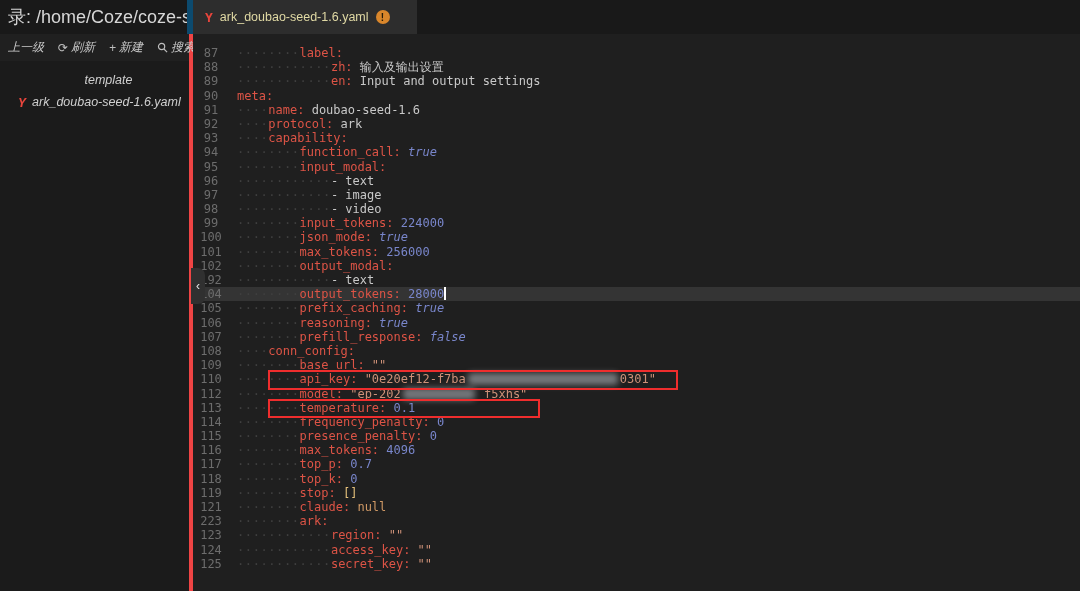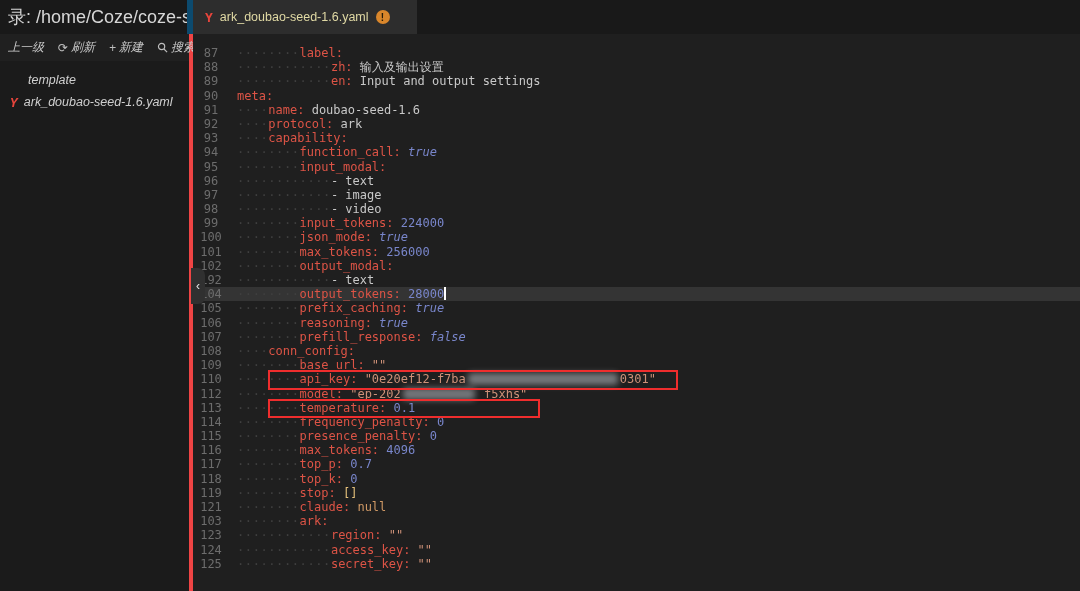--- a/index.html
+++ b/index.html
@@ -25,21 +25,21 @@
   
   .left-panel { position:absolute; left:0; top:34px; width:193px; height:557px;
                 background:#1b1b1b; border-right:4px solid #ef4444;font-style:italic; }
   .toolbar { height:27px; display:flex; align-items:center; gap:14px;
              padding:0 8px; background:#202020; font-size:12px; color:#c9c9c9; }
   .tool-item { display:flex; align-items:center; gap:3px; cursor:default; white-space:nowrap; }
   .tool-glyph { font-size:12px; color:#bdbdbd; }
   .mag-icon { width:11px; height:11px; }
   .tree { padding-top:8px; font-size:12.5px; }
   .tree-row { height:22px; display:flex; align-items:center; gap:6px; padding-left:10px;
-              color:#cfcfcf; white-space:nowrap; }
+              color:#cfcfcf; white-space:nowrap;justify-content:center; }
   .tree-row.folder { padding-left:28px; }
 
   
   .editor { position:absolute; left:193px; top:34px; width:887px; height:557px;
             background:#1f1f1f; overflow:hidden; font-family:"DejaVu Sans Mono",monospace;
             font-size:12px; }
   .code-lines { padding-top:12px; }
   .line { height:14.2px; line-height:14.2px; display:flex; white-space:pre; }
   .line.active { background:#343434; }
   .gutter { display:inline-block; width:36px; min-width:36px; text-align:center;
@@ -144,21 +144,21 @@
         <div class="line"><span class="gutter">110</span><span class="lc"><span class="tok-ws">········</span><span class="tok-key">api_key:</span><span class="tok-str"> "0e20ef12-f7ba</span><span class="redacted" style="width: 150px;"></span><span class="tok-str">0301"</span></span></div>
         <div class="line"><span class="gutter">112</span><span class="lc"><span class="tok-ws">········</span><span class="tok-key">model:</span><span class="tok-str"> "ep-202</span><span class="redacted" style="width: 72px;"></span><span class="tok-str"> f5xhs"</span></span></div>
         <div class="line"><span class="gutter">113</span><span class="lc"><span class="tok-ws">········</span><span class="tok-key">temperature:</span><span class="tok-num"> 0.1</span></span></div>
         <div class="line"><span class="gutter">114</span><span class="lc"><span class="tok-ws">········</span><span class="tok-key">frequency_penalty:</span><span class="tok-num"> 0</span></span></div>
         <div class="line"><span class="gutter">115</span><span class="lc"><span class="tok-ws">········</span><span class="tok-key">presence_penalty:</span><span class="tok-num"> 0</span></span></div>
         <div class="line"><span class="gutter">116</span><span class="lc"><span class="tok-ws">········</span><span class="tok-key">max_tokens:</span><span class="tok-num"> 4096</span></span></div>
         <div class="line"><span class="gutter">117</span><span class="lc"><span class="tok-ws">········</span><span class="tok-key">top_p:</span><span class="tok-num"> 0.7</span></span></div>
         <div class="line"><span class="gutter">118</span><span class="lc"><span class="tok-ws">········</span><span class="tok-key">top_k:</span><span class="tok-num"> 0</span></span></div>
         <div class="line"><span class="gutter">119</span><span class="lc"><span class="tok-ws">········</span><span class="tok-key">stop:</span><span class="tok-punct"> []</span></span></div>
         <div class="line"><span class="gutter">121</span><span class="lc"><span class="tok-ws">········</span><span class="tok-key">claude:</span><span class="tok-null"> null</span></span></div>
-        <div class="line"><span class="gutter">103</span><span class="lc"><span class="tok-ws">········</span><span class="tok-key">ark:</span></span></div>
+        <div class="line"><span class="gutter">223</span><span class="lc"><span class="tok-ws">········</span><span class="tok-key">ark:</span></span></div>
         <div class="line"><span class="gutter">123</span><span class="lc"><span class="tok-ws">············</span><span class="tok-key">region:</span><span class="tok-str"> ""</span></span></div>
         <div class="line"><span class="gutter">124</span><span class="lc"><span class="tok-ws">············</span><span class="tok-key">access_key:</span><span class="tok-str"> ""</span></span></div>
         <div class="line"><span class="gutter">125</span><span class="lc"><span class="tok-ws">············</span><span class="tok-key">secret_key:</span><span class="tok-str"> ""</span></span></div>
       </div>
     <div class="anno-box b1"></div>
     <div class="anno-box b2"></div>
   </div>
 
   <div class="collapse-handle">
     <span>‹</span>

